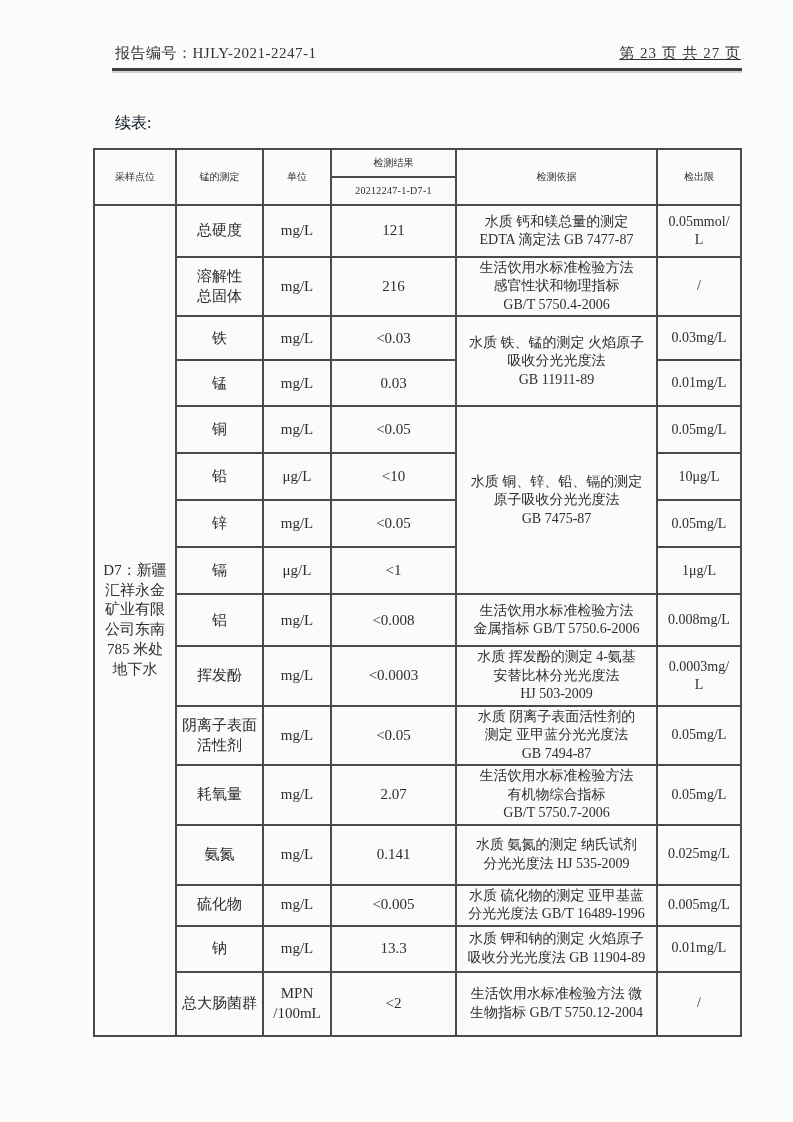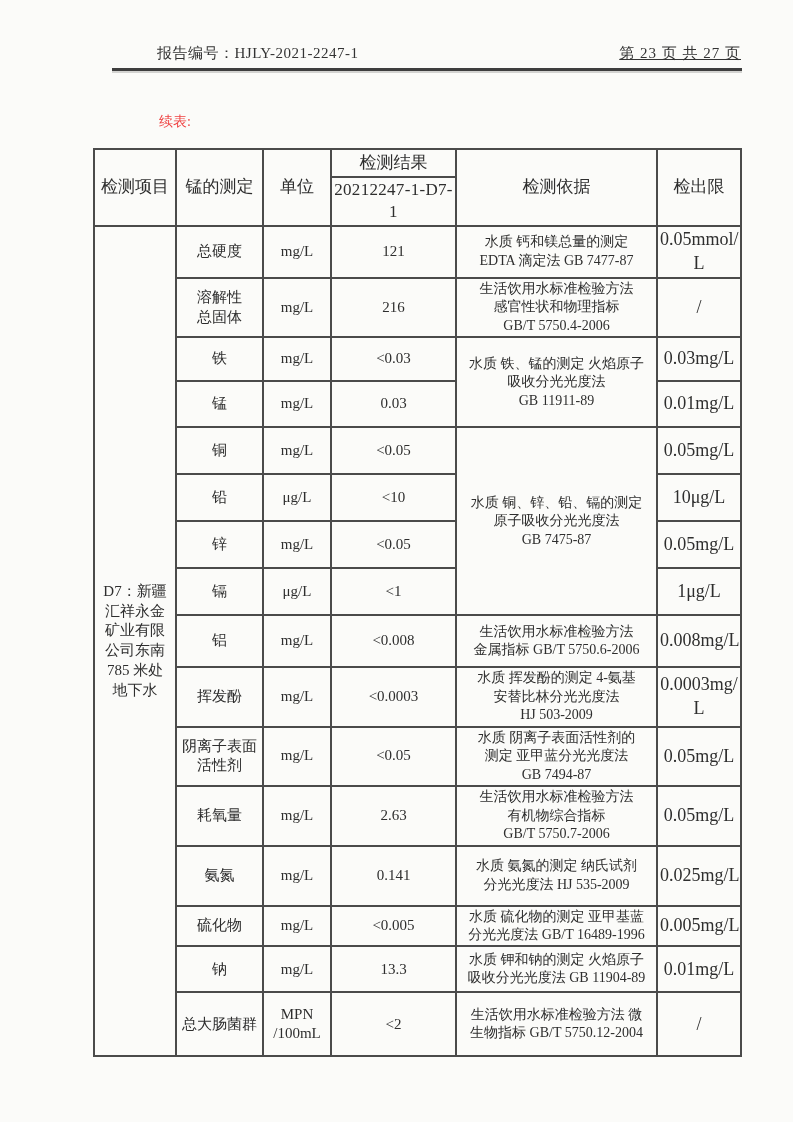--- a/index.html
+++ b/index.html
@@ -9,52 +9,52 @@
     font-family:"Liberation Serif","DejaVu Serif",serif;
     color:#2e2e2e;
     position:relative;
   }
   .page{
     position:absolute;left:0;top:0;width:793px;height:1122px;
     background:#fbfbf9;overflow:hidden;
   }
   .report-no{
     position:absolute;left:115px;top:44px;
-    font-size:15px;letter-spacing:0.5px;color:#333;margin-left:42px;
+    font-size:15px;letter-spacing:0.5px;color:#333;
   }
   .page-indicator{
     position:absolute;right:52px;top:44px;
     font-size:15px;letter-spacing:1px;color:#333;text-decoration:underline;
   }
   .header-rule{
     position:absolute;left:112px;top:68px;width:630px;height:3px;
     background:#3e3e3e;
     box-shadow:0 2px 0 rgba(90,90,90,0.25);
   }
   .continuation{
     position:absolute;left:115px;top:113px;
-    font-size:14px;color:#ef4444;margin-left:44px;
+    font-size:16px;color:#0f172a;
   }
   table.report{
     position:absolute;left:93px;top:148px;
     border-collapse:collapse;table-layout:fixed;
     width:647px;
   }
   table.report td,table.report th{
     border:2px solid #4b4b4b;
     font-weight:normal;
     text-align:center;vertical-align:middle;
     font-size:15px;line-height:1.32;
     padding:1px 2px;
     white-space:pre-line;
     color:#2e2e2e;
   }
   table.report td.method{font-size:14px;}
-  table.report td.limit{font-size:18px;}
-  table.report th{font-size:17px;}
+  table.report td.limit{font-size:14px;}
+  table.report th{font-size:10px;}
   th.sample-code-cell{font-size:14.5px;letter-spacing:0.3px;}
 </style>
 </head>
 <body>
 
 <div class="page">
 
   <div class="report-no">报告编号：HJLY-2021-2247-1</div>
   <div class="page-indicator">第 23 页 共 27 页</div>
   <div class="header-rule"></div>
@@ -64,21 +64,21 @@
     <colgroup>
       <col style="width:82px">
         <col style="width:87px">
         <col style="width:68px">
       <col style="width:125px">
         <col style="width:201px">
         <col style="width:84px">
     </colgroup>
     <tbody>
       <tr style="height:28px">
-        <th rowspan="2">检测项目</th>
+        <th rowspan="2">采样点位</th>
         <th rowspan="2">锰的测定</th>
         <th rowspan="2">单位</th>
         <th>检测结果</th>
         <th rowspan="2">检测依据</th>
         <th rowspan="2">检出限</th>
       </tr>
       <tr style="height:28px">
         <th class="sample-code-cell">20212247-1-D7-1</th>
       </tr>
 
@@ -173,21 +173,21 @@
         <td>mg/L</td>
         <td>&lt;0.05</td>
         <td class="method">水质  阴离子表面活性剂的
 测定  亚甲蓝分光光度法
 GB 7494-87</td>
         <td class="limit">0.05mg/L</td>
       </tr>
       <tr style="height:52px">
         <td>耗氧量</td>
         <td>mg/L</td>
-        <td>2.63</td>
+        <td>2.07</td>
         <td class="method">生活饮用水标准检验方法
 有机物综合指标
 GB/T 5750.7-2006</td>
         <td class="limit">0.05mg/L</td>
       </tr>
       <tr style="height:60px">
         <td>氨氮</td>
         <td>mg/L</td>
         <td>0.141</td>
         <td class="method">水质  氨氮的测定  纳氏试剂

